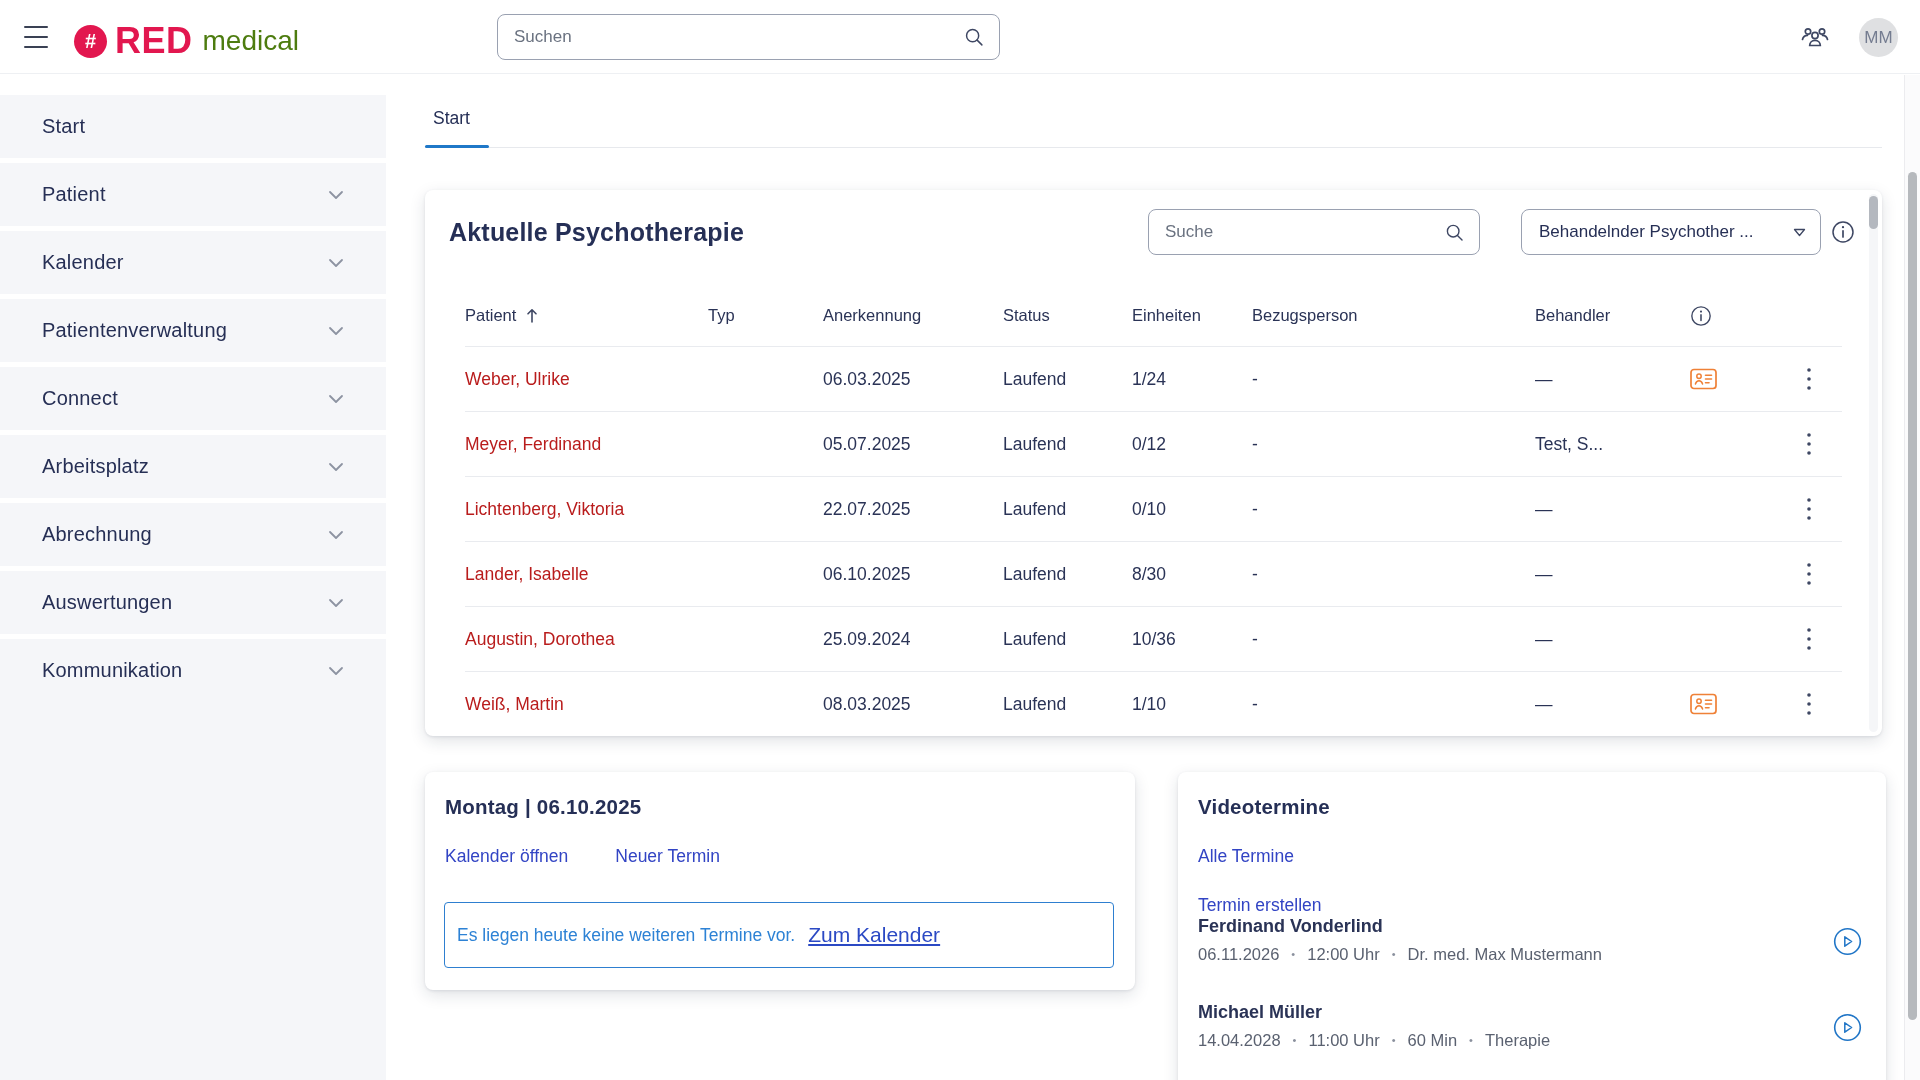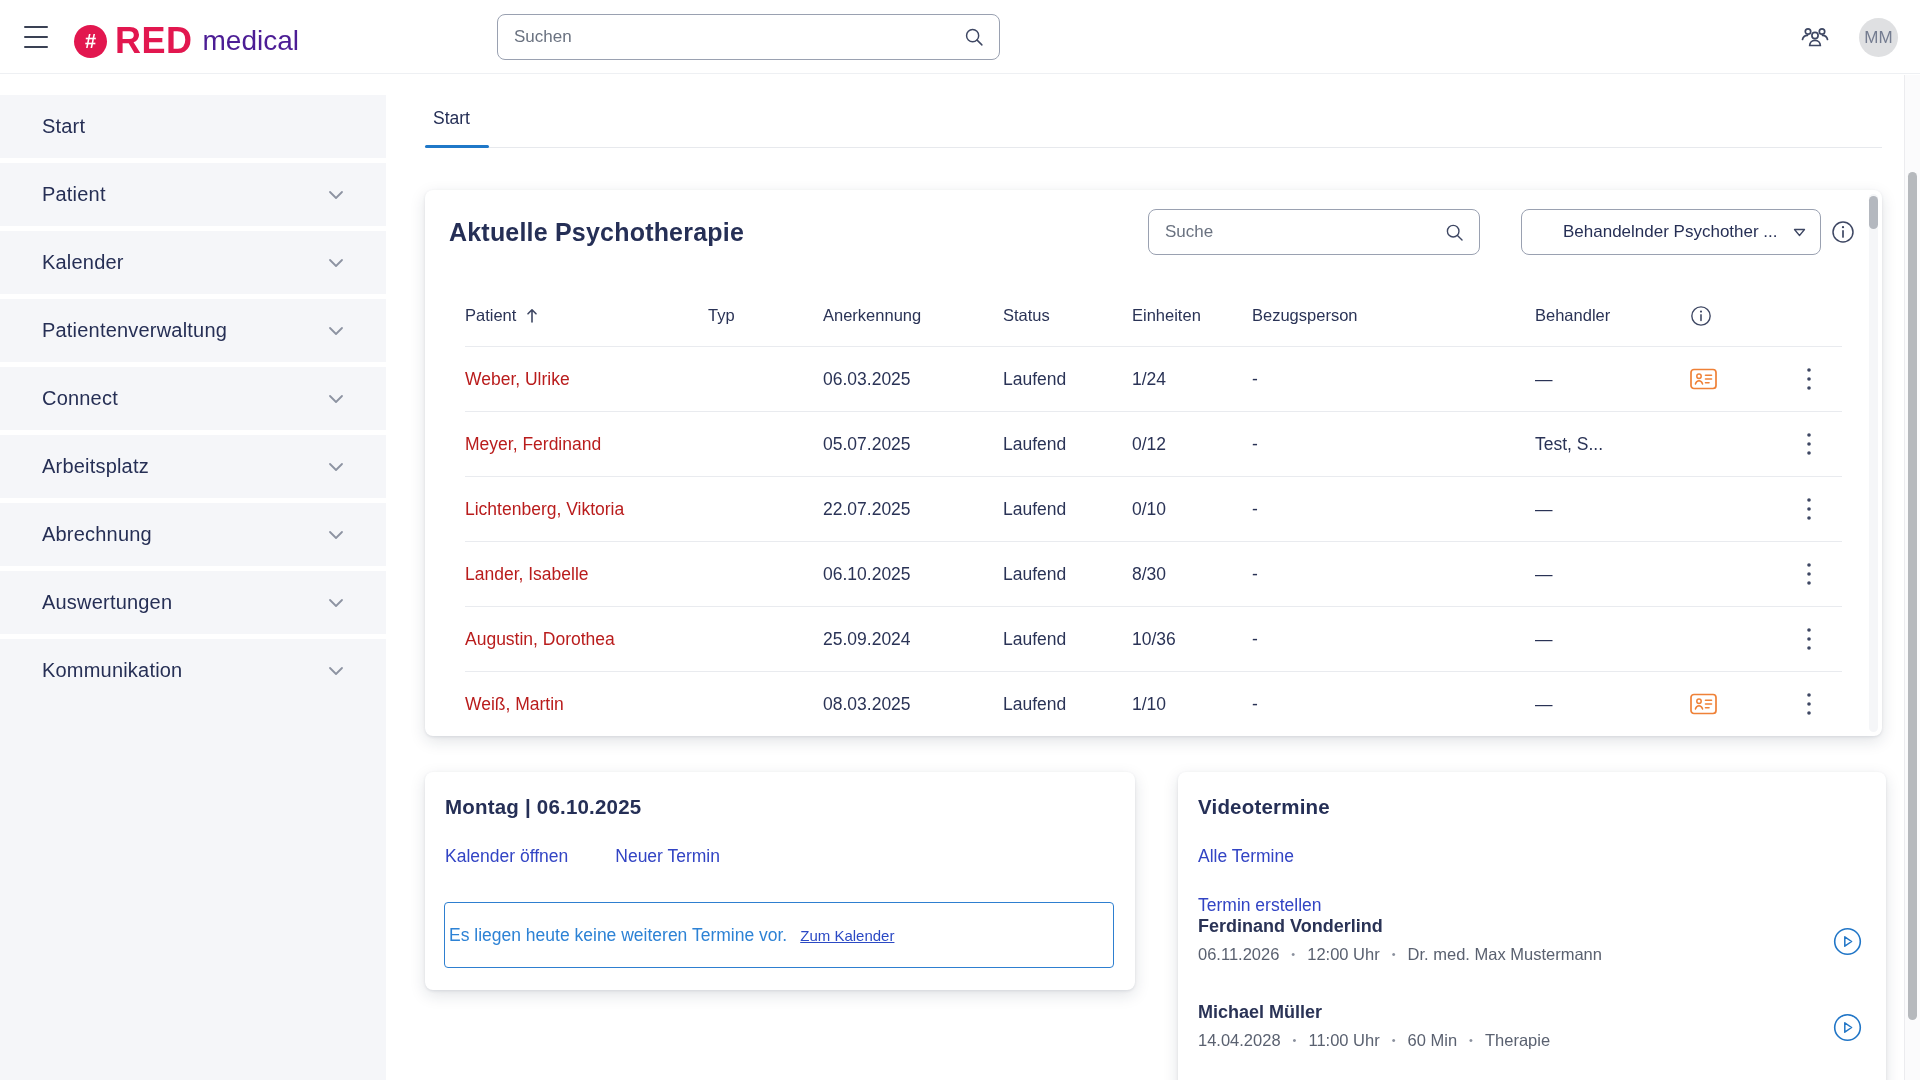--- a/index.html
+++ b/index.html
@@ -11,21 +11,21 @@
   .topbar { position:absolute; top:0; left:0; width:1920px; height:74px;
             background:#fff; border-bottom:1px solid #eef0f3; z-index:6; }
   .hamburger { position:absolute; left:24px; top:26px; width:26px; height:22px;
                display:flex; flex-direction:column; justify-content:space-between; cursor:pointer; }
   .hamburger span { display:block; width:24px; height:2px; background:#3a4154; border-radius:1px; }
   .logo { position:absolute; left:74px; top:20px; display:flex; align-items:center; gap:8px; }
   .logo-circle { width:33px; height:33px; border-radius:50%; background:#e2174f; color:#fff;
                  display:flex; align-items:center; justify-content:center;
                  font-weight:700; font-size:20px; }
   .logo-red { font-size:36px; font-weight:700; color:#e2174f; letter-spacing:.5px; }
-  .logo-medical { font-size:28px; font-weight:400; color:#4c1d95; margin-left:2px; }
+  .logo-medical { font-size:28px; font-weight:400; color:#4d7c0f; margin-left:2px; }
   .top-search { position:absolute; left:497px; top:14px; width:503px; height:46px;
                 border:1px solid #9aa1b1; border-radius:8px; background:#fff;
                 display:flex; align-items:center; padding:0 14px 0 16px; }
   .top-search input { flex:1; border:none; outline:none; font-size:17px; color:#3a4154;
                       font-family:"Liberation Sans", sans-serif; background:transparent; }
   .top-search input::placeholder { color:#6a7280; opacity:1; }
   .icon-btn { cursor:pointer; }
   .group-btn { position:absolute; left:1799px; top:24px; }
   .avatar { position:absolute; left:1859px; top:18px; width:39px; height:39px; border-radius:50%;
             background:#dfe0e2; color:#747c90; font-size:17px; font-weight:500;
@@ -56,21 +56,21 @@
               color:#252f56; letter-spacing:.2px; }
   .tc-search { position:absolute; left:723px; top:19px; width:332px; height:46px;
                border:1px solid #9aa1b1; border-radius:8px; display:flex; align-items:center;
                padding:0 14px 0 16px; }
   .tc-search input { flex:1; border:none; outline:none; font-size:17px; color:#3a4154;
                      font-family:"Liberation Sans", sans-serif; background:transparent; }
   .tc-search input::placeholder { color:#6a7280; opacity:1; }
   .tc-filter { position:absolute; left:1096px; top:19px; width:300px; height:46px;
                border:1px solid #9aa1b1; border-radius:8px; display:flex; align-items:center;
                padding:0 14px 0 17px; font-size:17px; color:#262f55; cursor:pointer; }
-  .tc-filter .val { flex:1; white-space:nowrap; overflow:hidden;margin-left:24px; }
+  .tc-filter .val { flex:1; white-space:nowrap; overflow:hidden; }
   .tc-info { position:absolute; left:1406px; top:30px; cursor:pointer; }
   .card-scroll { position:absolute; right:4px; top:4px; width:9px; height:538px;
                  background:#f5f6f8; border-radius:5px; }
   .card-scroll-thumb { position:absolute; top:2px; left:0; width:9px; height:33px;
                        background:#b4b8bf; border-radius:5px; cursor:pointer; }
 
   .ttable { position:absolute; left:40px; top:95px; width:1377px; }
   .trow, .thead { display:grid;
      grid-template-columns:243px 115px 180px 129px 120px 283px 155px 85px 67px;
      align-items:center; border-bottom:1px solid #e9ebef; }
@@ -83,23 +83,23 @@
 
   
   .today-card { left:425px; top:772px; width:710px; height:218px; }
   .sc-title { position:absolute; left:20px; top:23px; font-size:20.5px; font-weight:600;
               color:#252f56; letter-spacing:.2px; }
   .sc-links { position:absolute; left:20px; top:74px; display:flex; }
   .sc-link { font-size:17.5px; font-weight:500; color:#3244c4; cursor:pointer; }
   .today-card .sc-link + .sc-link { margin-left:47px; }
   .notice-box { position:absolute; left:19px; top:130px; width:670px; height:66px;
                 border:1px solid #2e7fd0; border-radius:4px; display:flex; align-items:center;
-                padding-left:4px; }
+                padding-left:12px; }
   .notice-text { font-size:17.5px; color:#2d82d5; }
-  .notice-link { font-size:15px; font-weight:500; color:#2b49c4; text-decoration:underline;
+  .notice-link { font-size:21px; font-weight:500; color:#2b49c4; text-decoration:underline;
                  margin-left:13px; cursor:pointer; }
 
   
   .video-card { left:1178px; top:772px; width:708px; height:330px; }
   .video-card .sc-links { gap:28px;flex-direction:column; }
   .video-entry { position:absolute; left:20px; right:84px; }
   .ve-1 { top:142px; } .ve-2 { top:228px; }
   .ve-name { font-size:18px; font-weight:600; color:#2a3356; line-height:24px; }
   .ve-meta { margin-top:5px; font-size:16.5px; color:#5a6170; line-height:22px;
              display:flex; align-items:center; }

